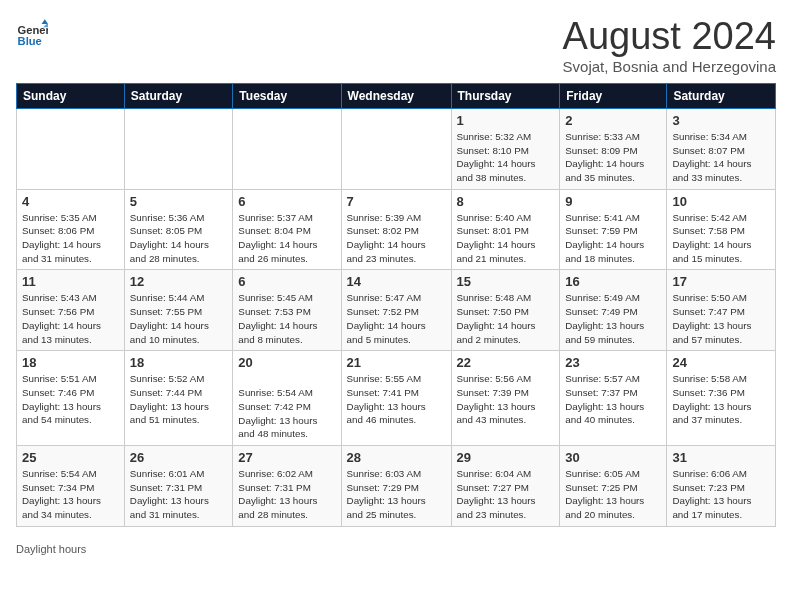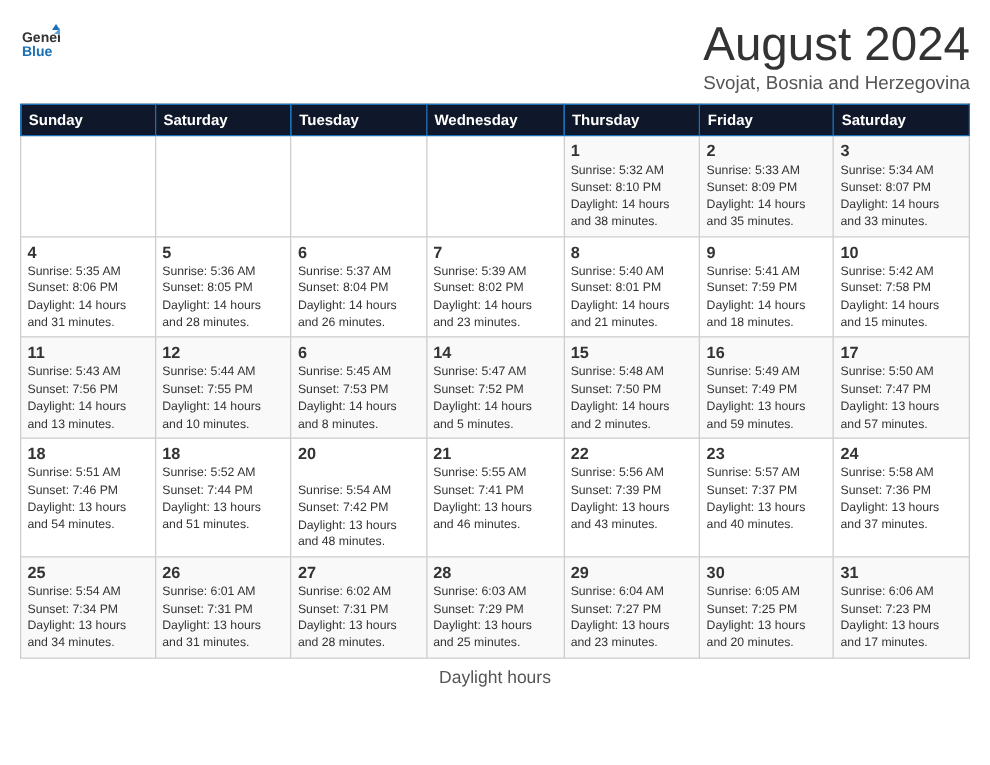--- a/index.html
+++ b/index.html
@@ -72,24 +72,23 @@
     }
     .day-info {
       font-size: 9.8px;
       color: #333;
       line-height: 1.4;
     }
     td.empty {
       background: #fff !important;
     }
     .footer {
-      margin-top: 6px;
-      font-size: 14px;
+      margin-top: 16px;
+      font-size: 11px;
       color: #555;
-      text-align: center;
     }
   </style>
 </head>
 <body>
 
 <div class="header">
   <div class="logo">
     <svg class="logo-icon" viewBox="0 0 40 40">
       <text x="2" y="22" font-size="14" font-weight="bold" fill="#333">General</text>
       <text x="2" y="36" font-size="14" font-weight="bold" fill="#1a6fb5">Blue</text>

